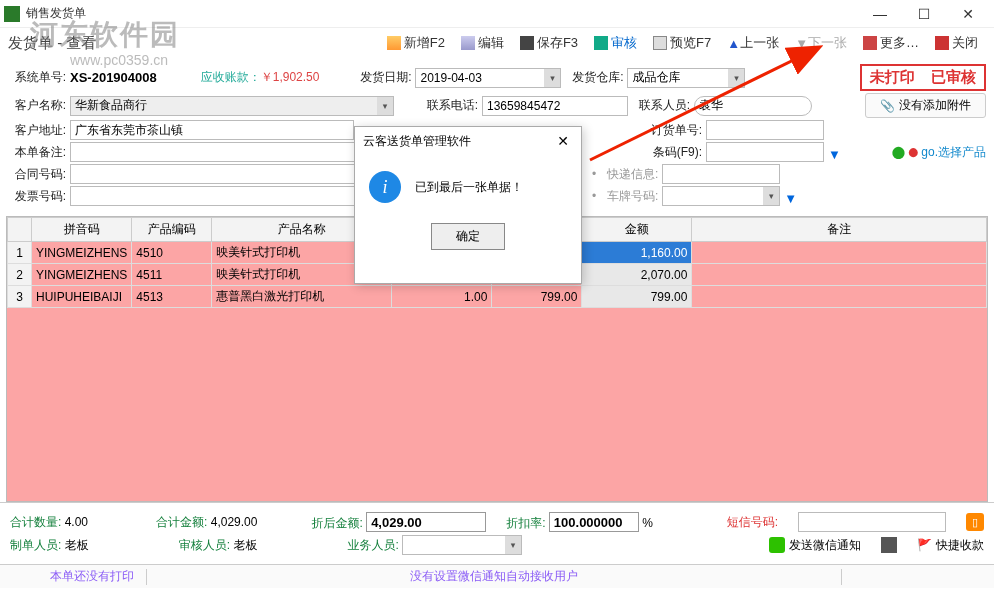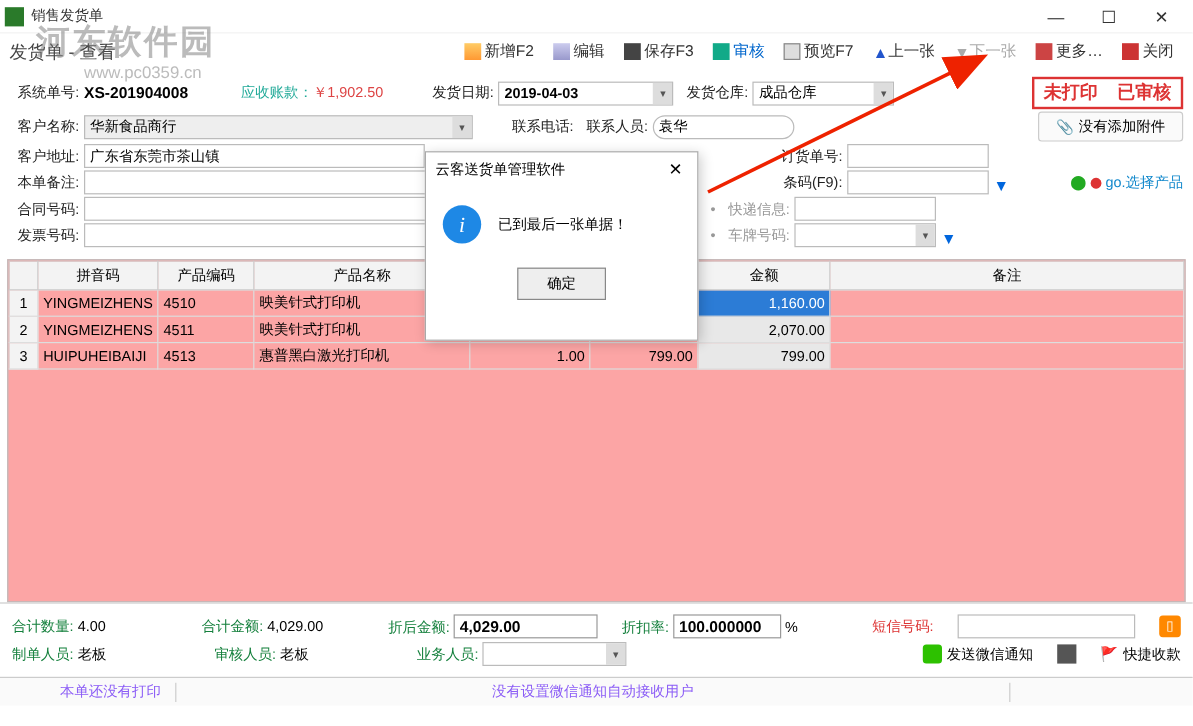--- a/index.html
+++ b/index.html
@@ -141,35 +141,36 @@
 </div>
 
 <div class="form-area">
 
   <div class="form-row">
     <span class="lbl">系统单号:</span>
     <span class="val-static">XS-201904008</span>
     <span class="receivable"><span>应收账款：</span><span class="receivable-amt">￥1,902.50</span></span>
     <span style="width:26px"></span>
     <span class="lbl">发货日期:</span>
-    <div class="combo" style="width:146px"><input class="inp" style="width: 100%; font-weight: bold;" value="2019-04-03"><span class="dd">▾</span></div>
+    <div class="combo" style="width:146px"><input class="inp" style="width: 100%;" value="2019-04-03"><span class="dd">▾</span></div>
     <span class="lbl">发货仓库:</span>
     <div class="combo" style="width:118px"><input class="inp" style="width: 100%;" value="成品仓库"><span class="dd">▾</span></div>
     <span style="flex:1"></span>
     <div class="status-box">
       <span class="s1">未打印</span>
       <span class="s2">已审核</span>
     </div>
   </div>
 
   <div class="form-row">
     <span class="lbl">客户名称:</span>
     <div class="combo" style="width:324px"><input class="inp gray" style="width: 100%;" value="华新食品商行"><span class="dd">▾</span></div>
     <span style="width:18px"></span>
     <span class="lbl">联系电话:</span>
+    <input class="inp" style="width: 146px;" value="13659845472">
     <span class="lbl">联系人员:</span>
     <input class="inp" style="width: 118px; border-radius: 10px;" value="袁华">
     <span style="flex:1"></span>
     <div class="attach-btn">
         <span style="color:#d44">📎</span>
         <span>没有添加附件</span>
       </div>
   </div>
 
   <div class="form-row">
@@ -262,21 +263,21 @@
           <td class="amount-gray">799.00</td>
           <td></td>
         </tr>
       </tbody>
 </table>
 </div>
 
 <div class="footer-section">
   <div class="footer-row">
     <span><span class="lbl2">合计数量:</span> <span>4.00</span></span>
-    <span style="margin-left:60px"><span class="lbl2">合计金额:</span> <span>4,029.00</span></span>
+    <span style="margin-left:48px"><span class="lbl2">合计金额:</span> <span>4,029.00</span></span>
     <span style="margin-left:34px"><span class="lbl2">折后金额:</span> <input class="ft-inp" style="width: 120px;" value="4,029.00"></span>
     <span><span class="lbl2">折扣率:</span> <input class="ft-inp" style="width: 90px;" value="100.000000"> <span>%</span></span>
     <span style="flex:1"></span>
     <span class="sms-lbl">短信号码:</span>
     <input class="inp" style="width: 148px;">
     <span class="rss">▯</span>
   </div>
   <div class="footer-row">
     <span><span class="lbl2">制单人员:</span> <span>老板</span></span>
     <span style="margin-left:70px"><span class="lbl2">审核人员:</span> <span>老板</span></span>

